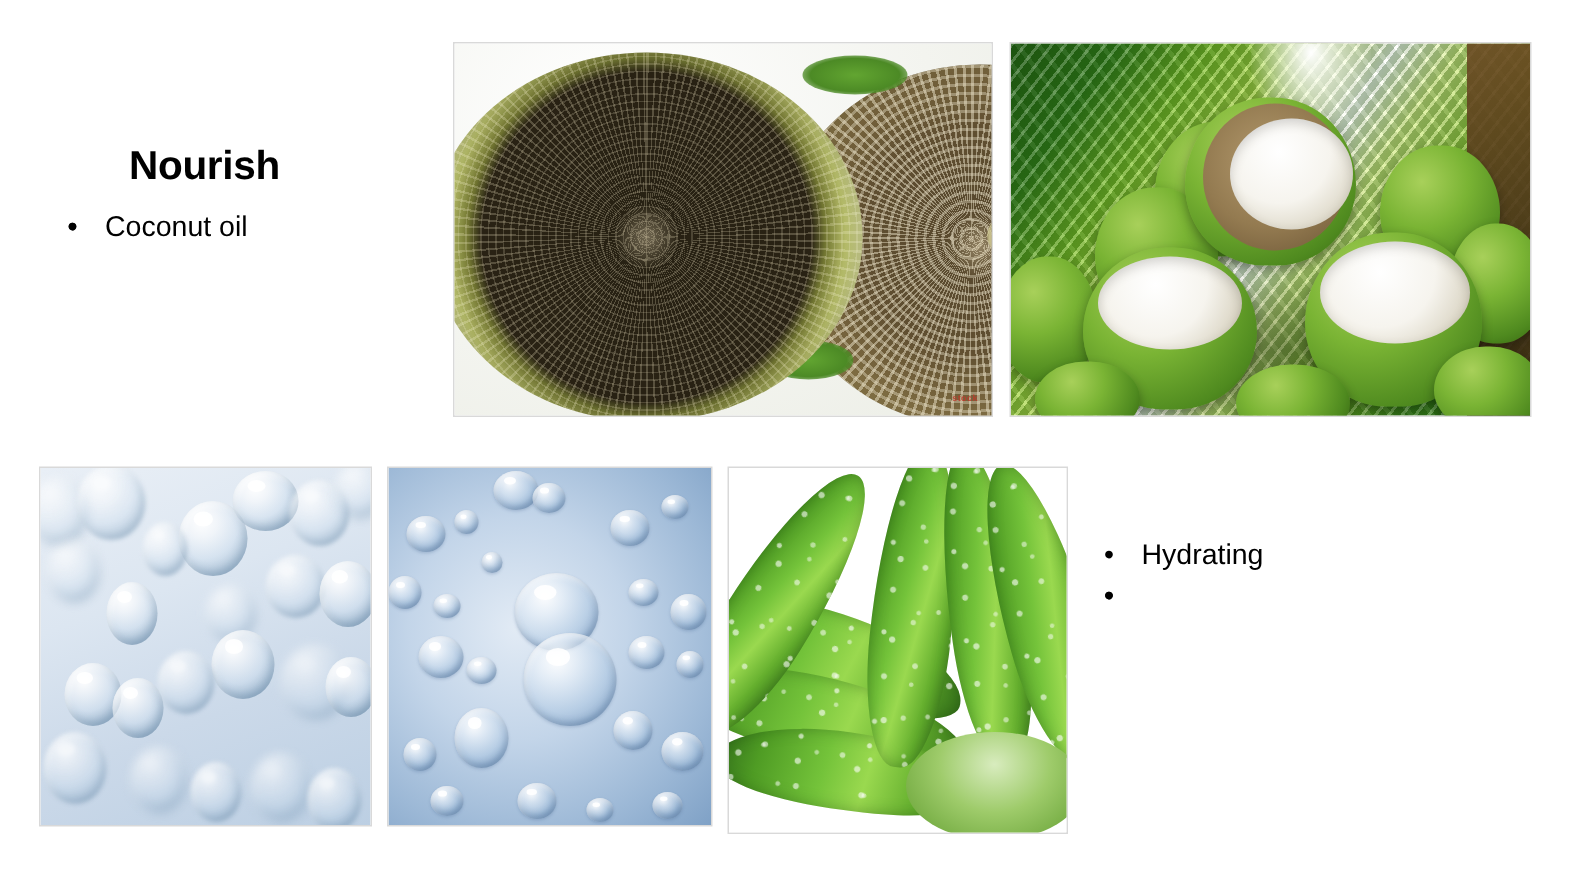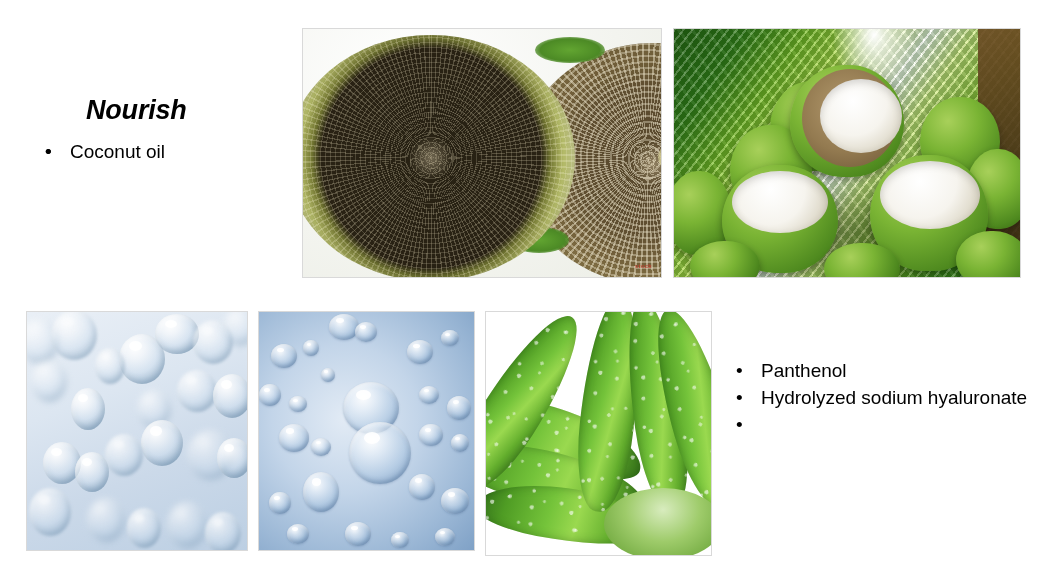--- a/index.html
+++ b/index.html
@@ -22,21 +22,20 @@
 
   
   .text-block { position: absolute; }
   .block-heading {
     font-size: 27px;
     font-weight: bold;
     color: #000000;
     letter-spacing: -0.2px;
     line-height: 1.1;
     white-space: nowrap;
-    font-style: italic;
   }
   .bullet-list {
     list-style: none;
     margin: 0;
     padding: 0;
   }
   .bullet-item {
     position: relative;
     font-size: 19px;
     color: #000000;
@@ -432,25 +431,24 @@
         <div class="aloe-spots"></div>
       </div>
       <div class="aloe-base" style="left:118px;top:176px;width:118px;height:72px;"></div>
     </div>
   </div>
 
   <div class="text-block" id="hydrating-block">
     <ul class="bullet-list">
       <li class="bullet-item">
         <span class="dot">•</span>
-        <span>Panthenol</span>
+        <span>Hydrating</span>
       </li>
       <li class="bullet-item">
         <span class="dot">•</span>
-        <span>Hydrolyzed sodium hyaluronate</span>
       </li>
       <li class="bullet-item">
         <span class="dot">•</span>
       </li>
     </ul>
   </div>
 
 </div>
 
 </body></html>

